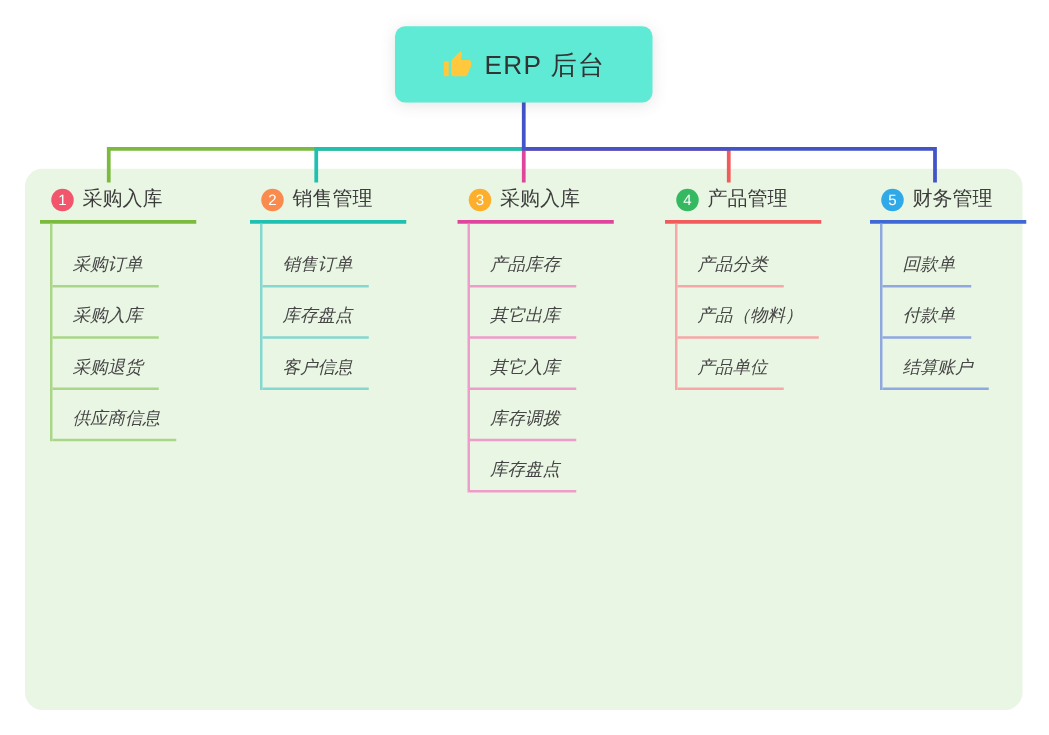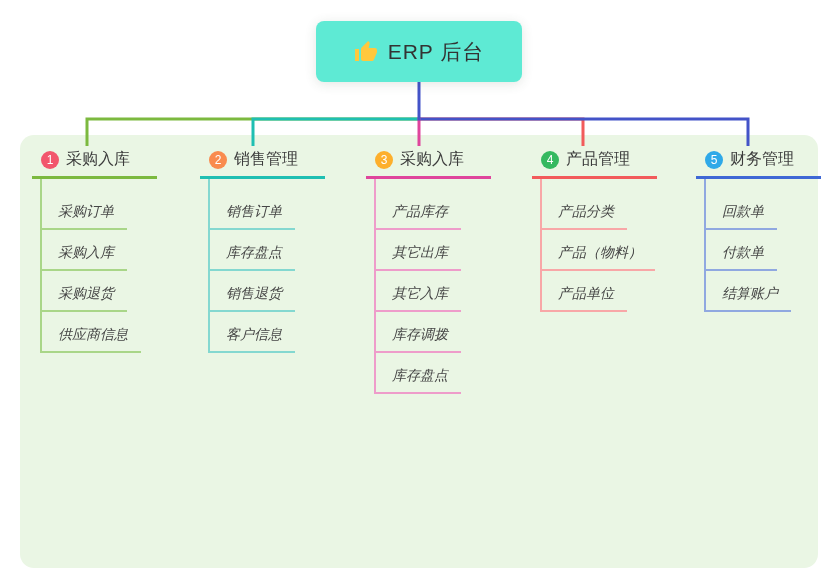--- a/index.html
+++ b/index.html
@@ -113,23 +113,20 @@
     <span class="branch-title">销售管理</span>
   </div>
   <div class="items">
     <div class="item">
         <span class="item-label">销售订单</span>
       </div>
     <div class="item">
         <span class="item-label">库存盘点</span>
       </div>
     <div class="item">
-        <span class="item-label">销售退货</span>
-      </div>
-    <div class="item">
         <span class="item-label">客户信息</span>
       </div>
   </div>
 </div>
 
 <div class="branch b3">
   <div class="branch-header">
     <span class="badge">3</span>
     <span class="branch-title">采购入库</span>
   </div>

